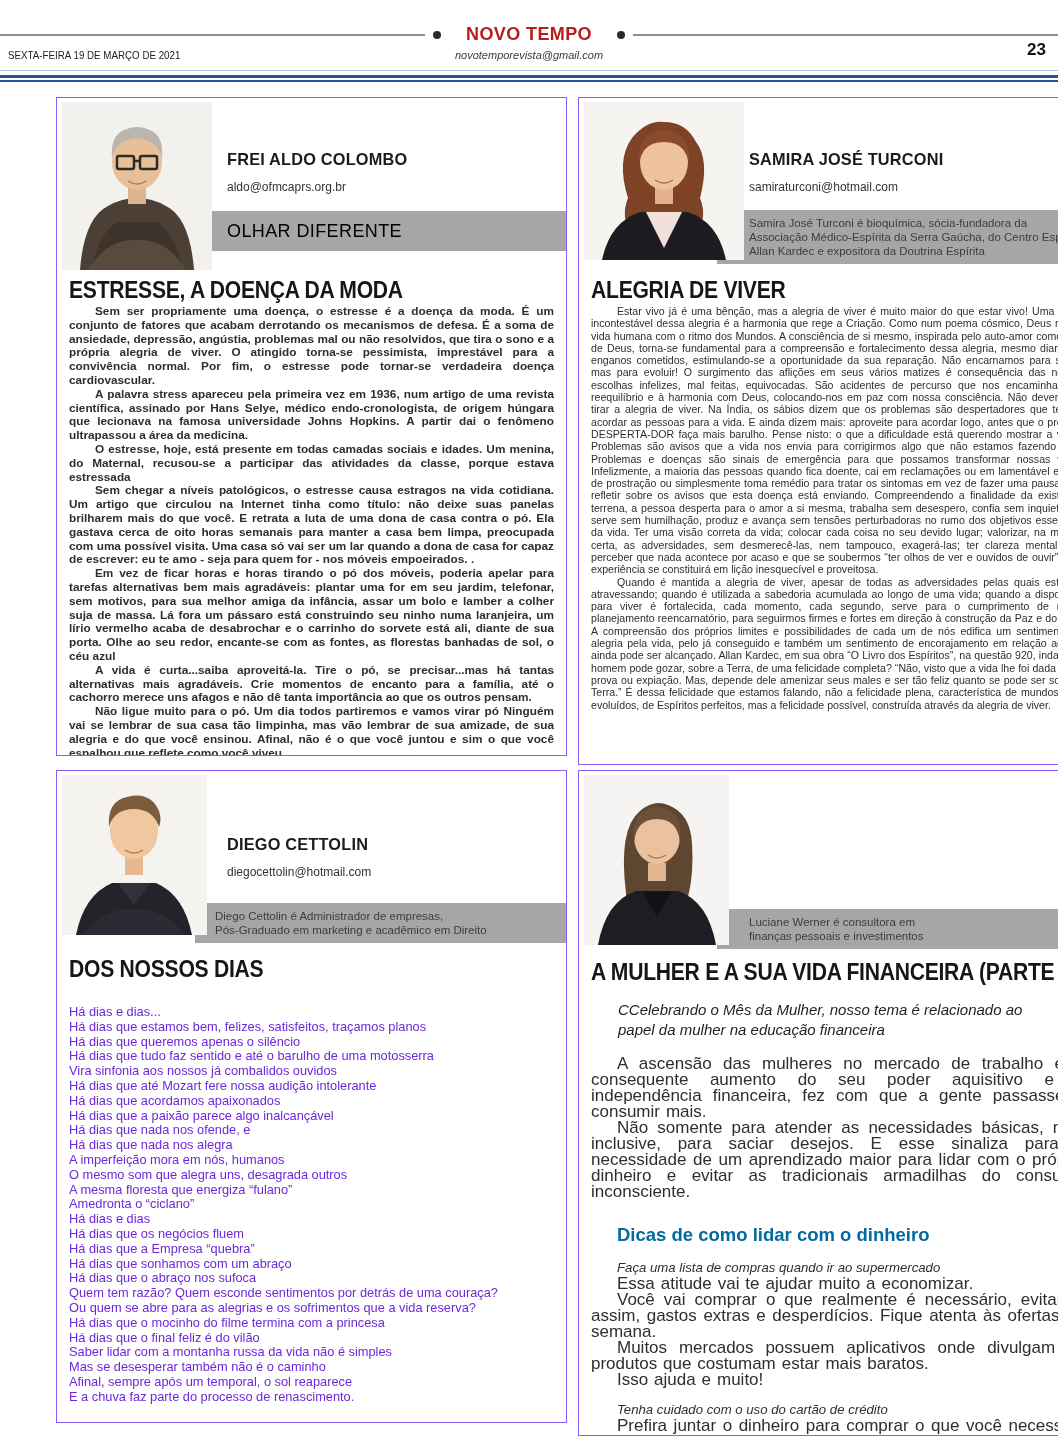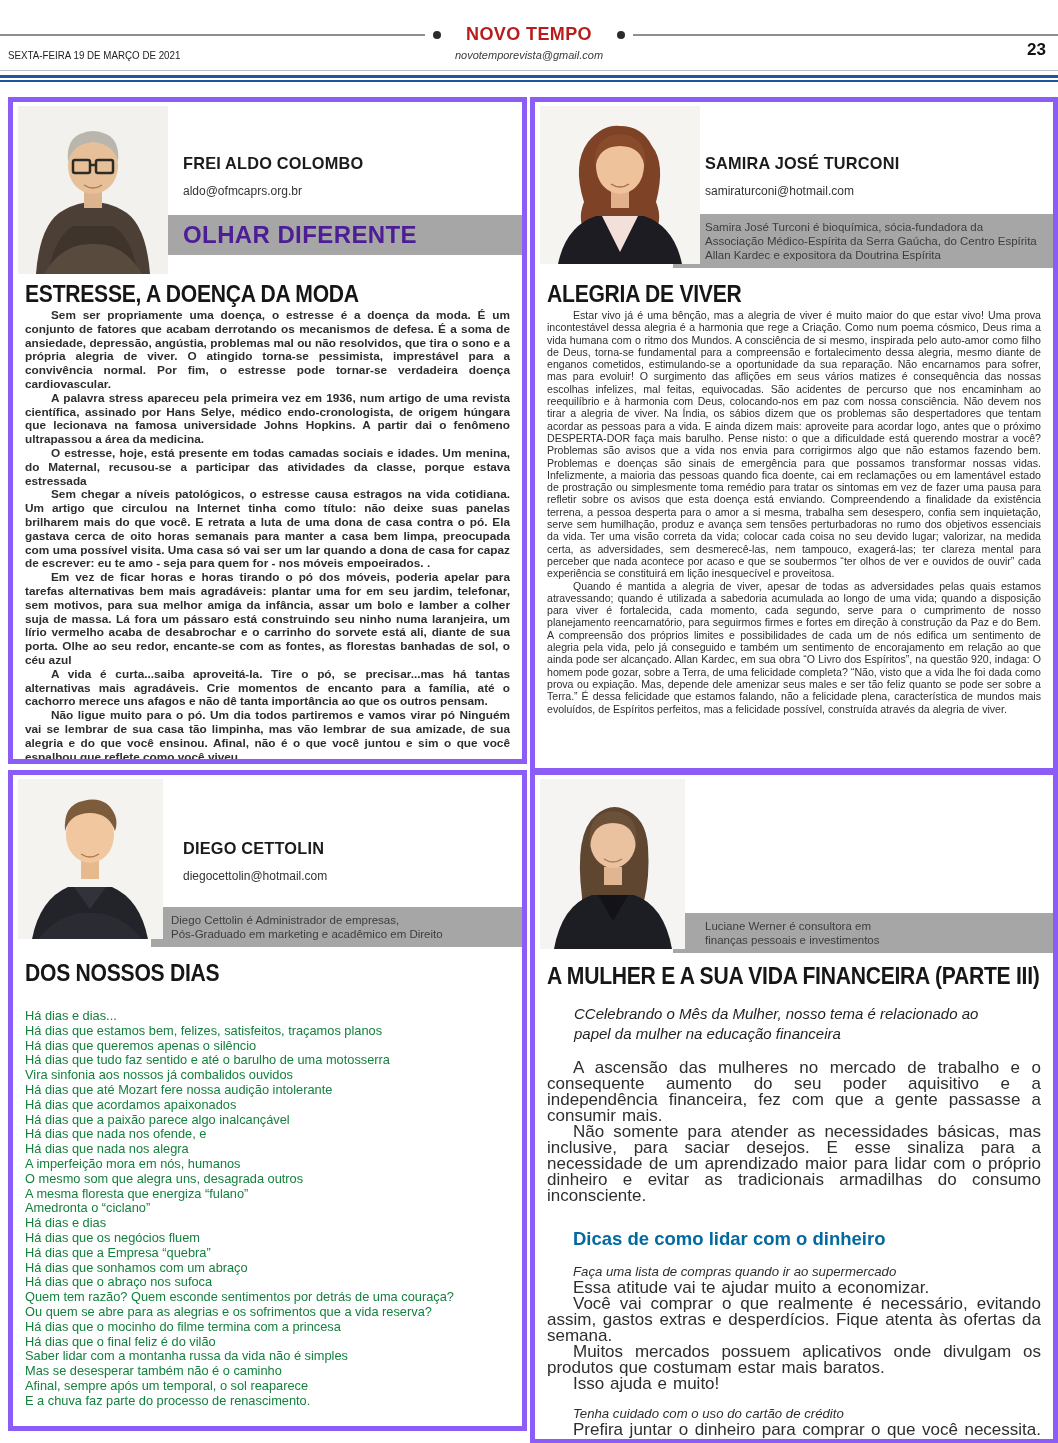--- a/index.html
+++ b/index.html
@@ -16,49 +16,49 @@
   .mast-center{padding:0 30px;text-align:center;}
   .mast-title{font-size:18px;font-weight:bold;color:#b91c1c;letter-spacing:.4px;white-space:nowrap;}
   .mast-email{font-size:11px;font-style:italic;color:#3b3b3b;margin-top:4px;}
   .mast-date{position:absolute;left:8px;top:49px;font-size:10.5px;color:#222;transform:scaleX(.93);transform-origin:0 50%;white-space:nowrap;}
   .mast-pagenum{position:absolute;right:12px;top:40px;font-size:17px;font-weight:bold;color:#111;margin-left:24px;}
   .rule-gray{position:absolute;left:0;right:0;top:70px;height:1px;background:#b8bfca;}
   .rule-blue{position:absolute;left:0;right:0;top:75px;}
   .rule-blue .b1{height:2.5px;background:#23549b;margin-bottom:2px;}
   .rule-blue .b2{height:2.5px;background:#23549b;}
   
-  .box{position:absolute;border:5px solid #8b5cf6;background:#fff;overflow:hidden;}
+  .box{position:absolute;border:1px solid #8b5cf6;background:#fff;overflow:hidden;margin-left:48px;}
   .box-a1{left:8px;top:97px;width:509px;height:657px;}
   .box-a2{left:530px;top:97px;width:518px;height:666px;}
   .box-a3{left:8px;top:770px;width:509px;height:651px;}
   .box-a4{left:530px;top:770px;width:518px;height:664px;}
   .art-header{position:relative;height:176px;}
   .box-a3 .art-header{height:182px;}
   .box-a4 .art-header{height:185px;}
   .avatar{position:absolute;left:5px;top:4px;z-index:2;}
   .who{margin-left:170px;padding-top:52px;}
   .box-a3 .who{padding-top:64px;}
   .author{margin:0;font-size:17px;font-weight:bold;color:#1b1b1b;letter-spacing:.2px;white-space:nowrap;transform:scaleX(.96);transform-origin:0 50%;}
   .contact{font-size:12px;color:#333;margin-top:10px;white-space:nowrap;}
   .contact + .contact{margin-top:3px;}
   .banner{position:absolute;left:138px;right:0;background:#a6a6a6;z-index:1;}
   .banner-text{font-size:11.5px;line-height:14px;color:#3d3d3d;padding:6px 10px 6px 32px;white-space:pre-line;}
   .box-a1 .banner{top:113px;height:40px;display:flex;align-items:center;}
-  .box-a1 .banner-text{font-size:24px;line-height:18px;color:#4c1d95;letter-spacing:.4px;padding:0 0 0 32px;font-weight:bold;}
+  .box-a1 .banner-text{font-size:18px;line-height:18px;color:#000000;letter-spacing:.4px;padding:0 0 0 32px;}
   .box-a2 .banner{top:112px;}
   .box-a3 .banner{top:132px;}
   .box-a3 .banner-text{padding-left:20px;}
   .box-a4 .banner{top:138px;}
   .headline{margin:4px 0 0 12px;font-size:24px;line-height:24px;font-weight:bold;color:#161616;letter-spacing:-.3px;white-space:nowrap;transform:scaleX(.88);transform-origin:0 50%;}
   .body{padding:0 12px;margin-top:3px;}
   .para{margin:0;text-indent:26px;text-align:justify;color:#2e2e2e;}
   .b1 .para{font-size:11.8px;line-height:13.8px;font-weight:bold;}
   .b2 .para{font-size:10.6px;line-height:12.3px;}
   .poem{margin-top:24px;}
-  .poem-line{font-size:12.8px;line-height:14.8px;color:#15803d;}
+  .poem-line{font-size:12.8px;line-height:14.8px;color:#6d28d9;}
   .b4{margin-top:16px;}
   .b4 .para{font-size:17px;line-height:16px;word-spacing:1.2px;}
   .subtitle{margin:0 auto 16px auto;max-width:440px;text-align:left;font-style:italic;font-size:15px;line-height:20px;color:#1f1f1f;}
   .section-title{margin:24px 0 12px 26px;font-size:18.5px;font-weight:bold;color:#0369a1;}
   .tip-title{margin:14px 0 0 0;text-indent:26px;font-style:italic;font-size:13.2px;line-height:16px;color:#2e2e2e;}
 </style>
 </head>
 <body>
 
 <div class="page">

